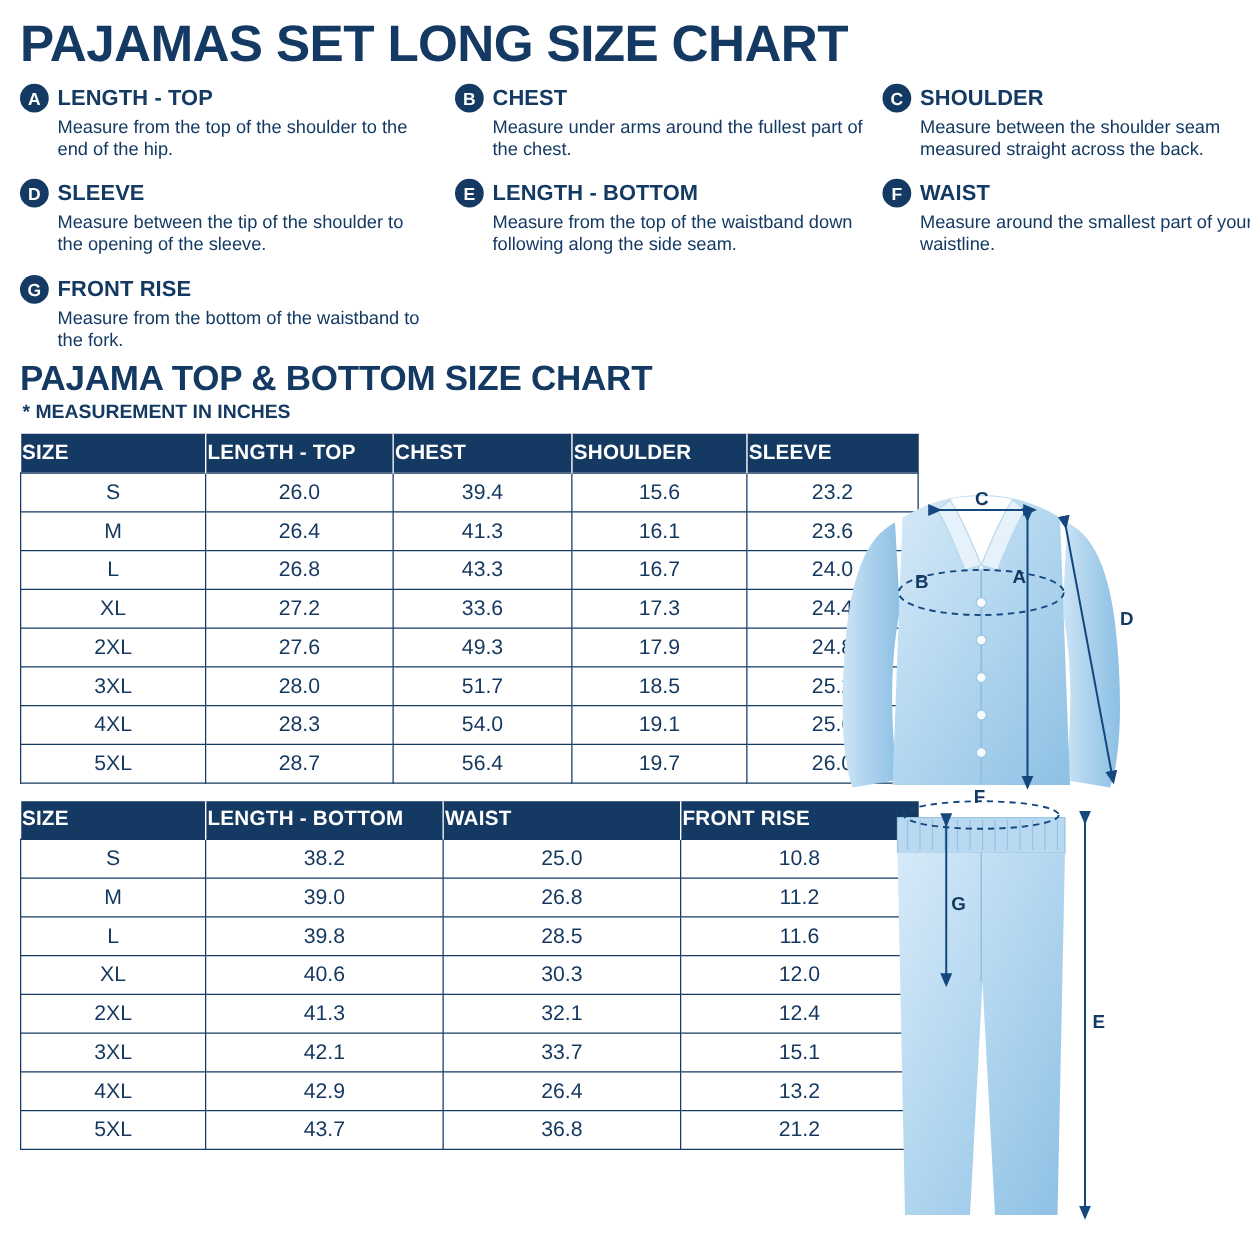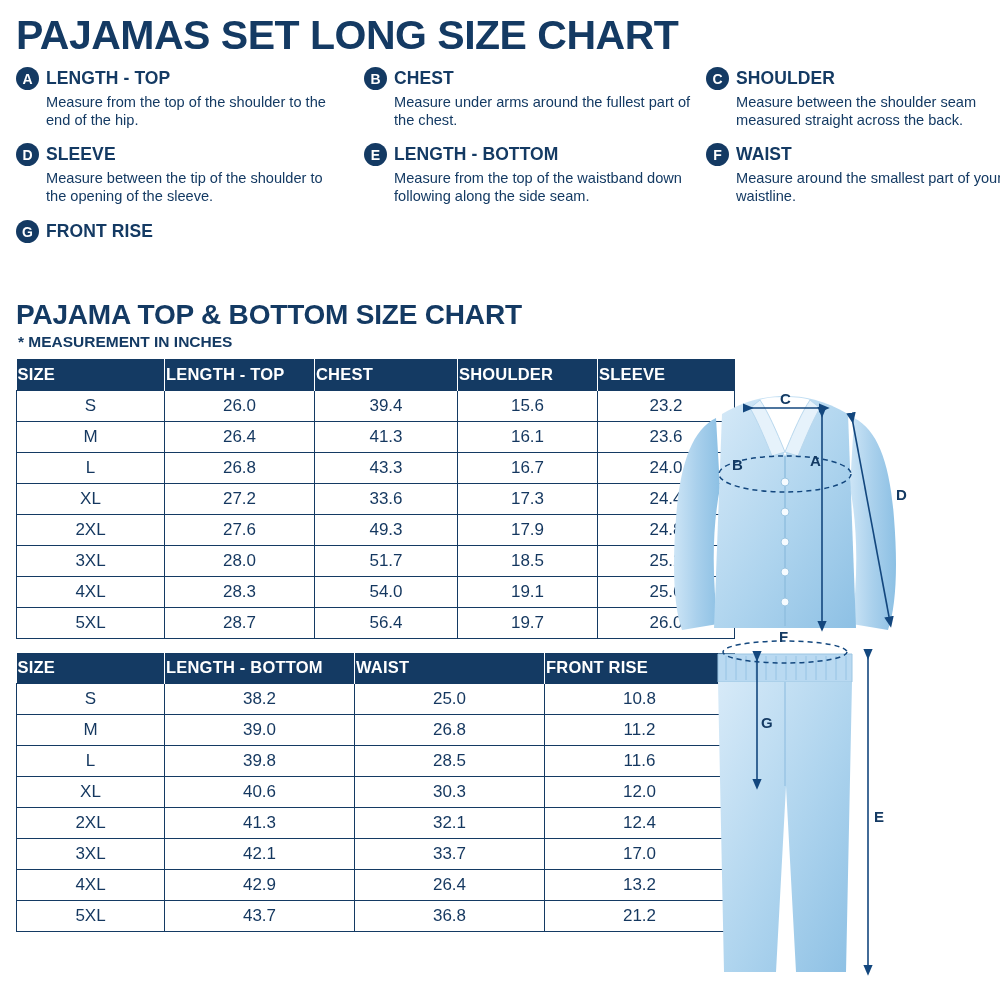--- a/index.html
+++ b/index.html
@@ -65,21 +65,21 @@
     color: #143a63;
     font-weight: 400;
     margin-top: 3px;
     margin-left: 30px;
   }
   
   h2.sub-title {
     font-size: 28px;
     font-weight: 800;
     color: #143a63;
-    margin: 12px 0 2px 2px;
+    margin: 0 0 2px 2px;
     letter-spacing: -0.2px;
   }
   .units {
     font-size: 15.5px;
     font-weight: 700;
     color: #143a63;
     margin: 0 0 8px 4px;
   }
   
   table.size-table {
@@ -180,20 +180,21 @@
         <span class="legend-title">WAIST</span>
       </div>
       <div class="legend-desc">Measure around the smallest part of your waistline.</div>
     </div>
 
     <div class="legend-item" style="left:2px; top:155px; width:330px;">
       <div class="legend-head">
         <span class="badge">G</span>
         <span class="legend-title">FRONT RISE</span>
       </div>
+      <div class="legend-desc">Measure from the bottom of the waistband to the fork.</div>
     </div>
 
   </div>
 
   <h2 class="sub-title">PAJAMA TOP &amp; BOTTOM SIZE CHART</h2>
   <div class="units">* MEASUREMENT IN INCHES</div>
 
   <table class="size-table" id="table-top">
     <colgroup>
       <col style="width:148px">
@@ -314,21 +315,21 @@
       <tr>
         <td>2XL</td>
         <td>41.3</td>
         <td>32.1</td>
         <td>12.4</td>
       </tr>
       <tr>
         <td>3XL</td>
         <td>42.1</td>
         <td>33.7</td>
-        <td>17.0</td>
+        <td>15.1</td>
       </tr>
       <tr>
         <td>4XL</td>
         <td>42.9</td>
         <td>26.4</td>
         <td>13.2</td>
       </tr>
       <tr>
         <td>5XL</td>
         <td>43.7</td>

